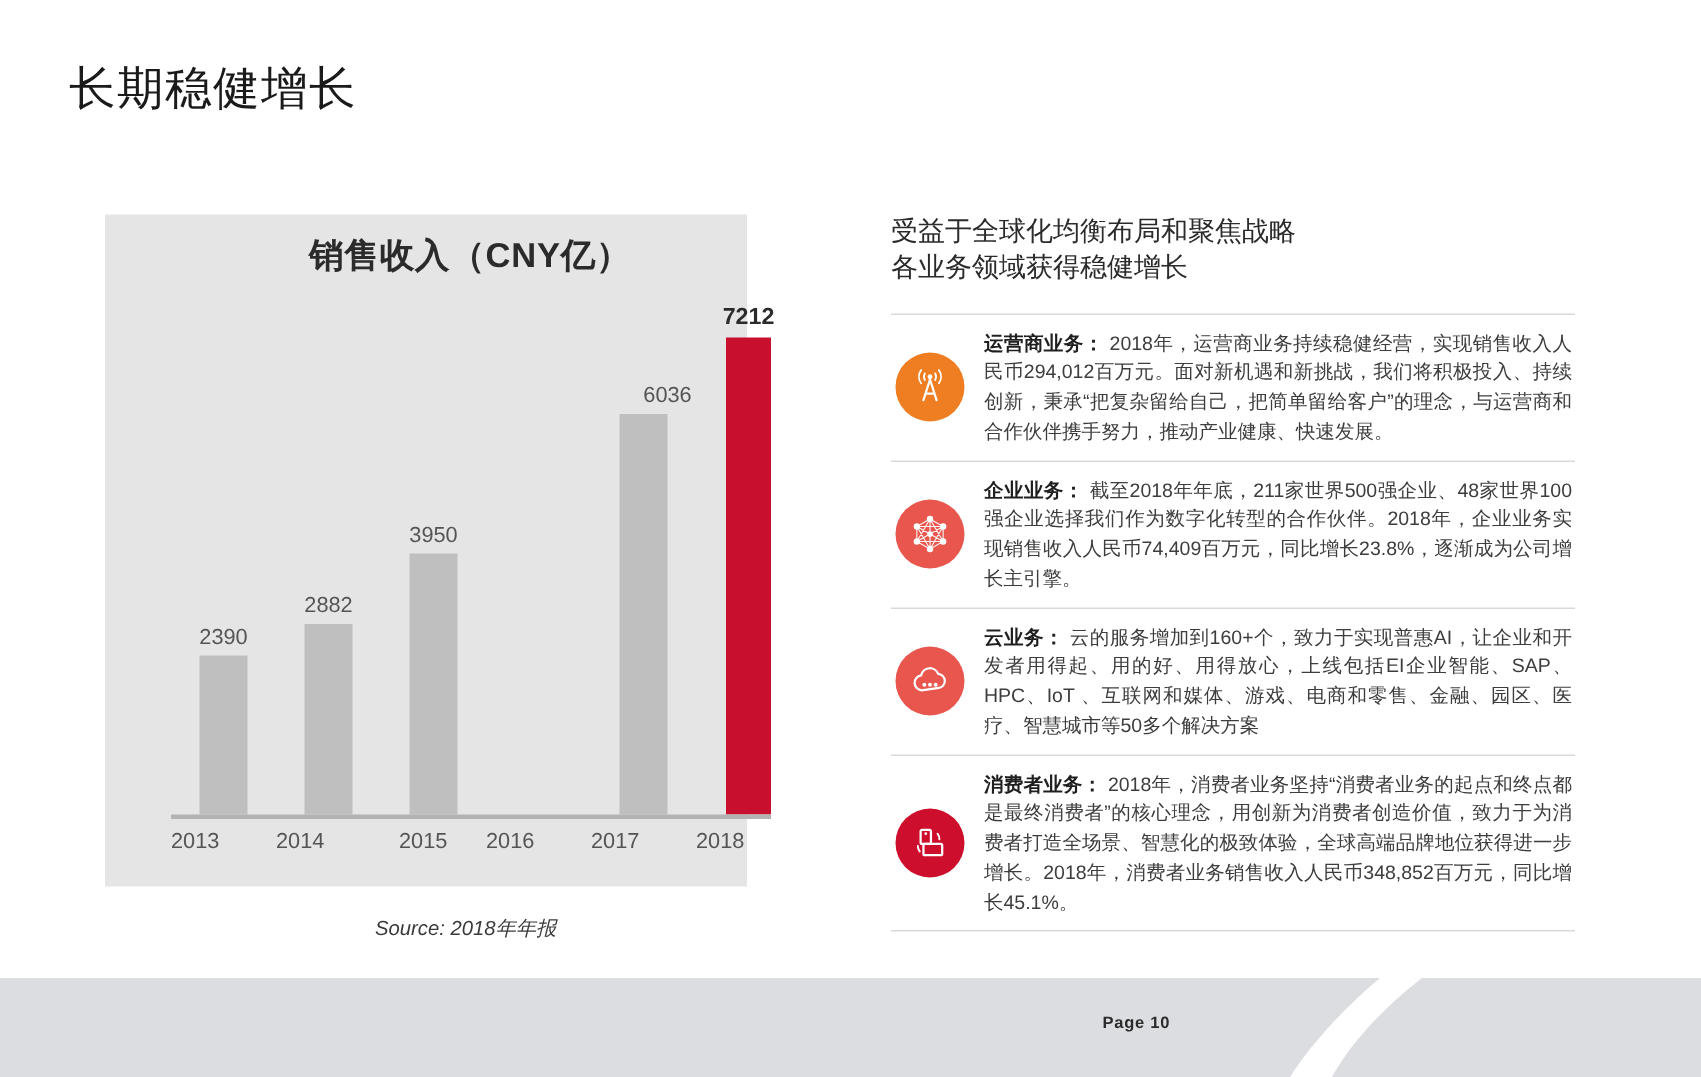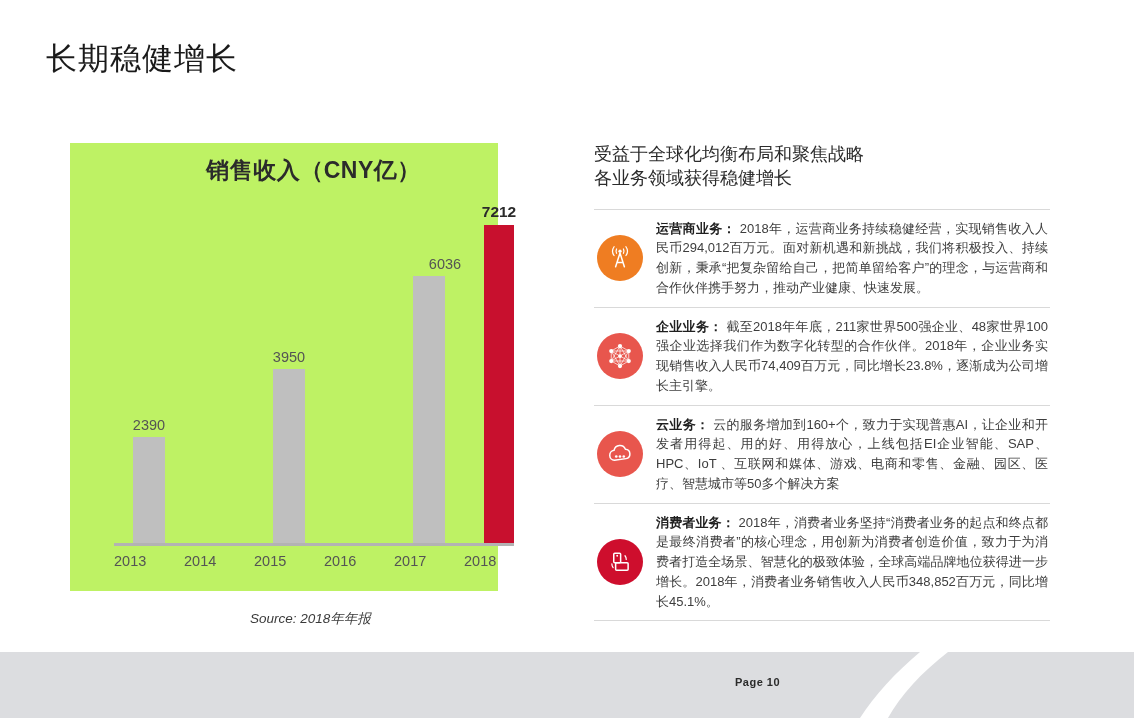--- a/index.html
+++ b/index.html
@@ -28,21 +28,21 @@
     line-height: 1.2;
   }
 
   
   #chart-panel {
     position: absolute;
     left: 70px;
     top: 143px;
     width: 428px;
     height: 448px;
-    background: #bef264;
+    background: #e5e5e5;
   }
   #chart-title {
     position: absolute;
     left: 0;
     top: 12px;
     width: 487px;
     text-align: center;
     font-size: 23px;
     font-weight: bold;
     color: #2b2b2b;
@@ -199,37 +199,41 @@
 
 <div id="slide-title">长期稳健增长</div>
 
 <div id="chart-panel">
   <div id="chart-title">销售收入（CNY亿）</div>
   <div id="plot-area">
       <div class="bar-slot" style="left: 12px; text-decoration: underline;">
         <div class="bar-rect" style="height: 106px; background: rgb(191, 191, 191);"></div>
         <div class="bar-value" style="bottom: 110px;">2390</div>
       </div>
+      <div class="bar-slot" style="left: 82px;">
+        <div class="bar-rect" style="height: 127px; background: rgb(191, 191, 191);"></div>
+        <div class="bar-value" style="bottom: 131px;">2882</div>
+      </div>
       <div class="bar-slot" style="left: 152px;">
         <div class="bar-rect" style="height: 174px; background: rgb(191, 191, 191);"></div>
         <div class="bar-value" style="bottom: 178px;">3950</div>
       </div>
       <div class="bar-slot" style="left: 292px;">
         <div class="bar-rect" style="height: 267px; background: rgb(191, 191, 191);"></div>
         <div class="bar-value" style="bottom: 271px; margin-left: 16px;">6036</div>
       </div>
       <div class="bar-slot" style="left: 362px;">
         <div class="bar-rect is-highlight" style="height: 318px; background: rgb(200, 16, 46);"></div>
         <div class="bar-value is-highlight" style="bottom: 322px;">7212</div>
       </div>
     </div>
   <div id="axis-line"></div>
 <div class="axis-label" style="left: 44px;">2013</div>
     <div class="axis-label" style="left: 114px;">2014</div>
-    <div class="axis-label" style="left: 184px;">2015</div>
+    <div class="axis-label" style="left: 196px;">2015</div>
     <div class="axis-label" style="left: 254px;">2016</div>
     <div class="axis-label" style="left: 324px;">2017</div>
     <div class="axis-label" style="left: 394px;">2018</div>
   </div>
 <div id="source-note">Source: 2018年年报</div>
 
 <div id="right-col">
   <div id="right-heading">
     <div>受益于全球化均衡布局和聚焦战略</div>
     <div>各业务领域获得稳健增长</div>

